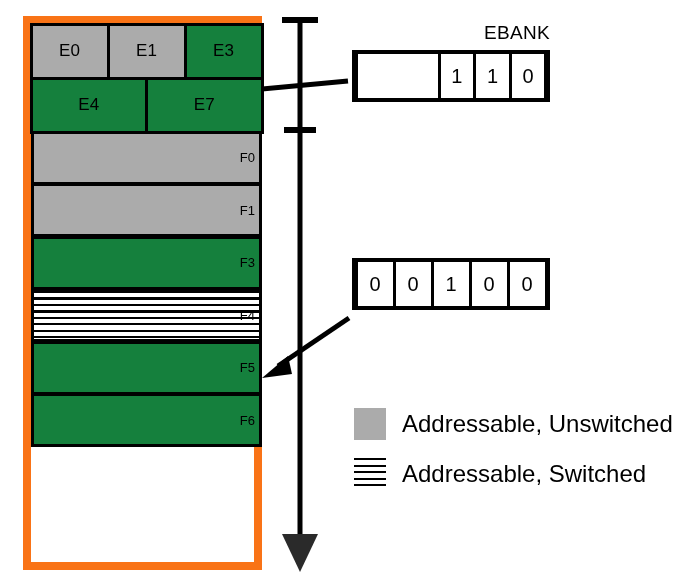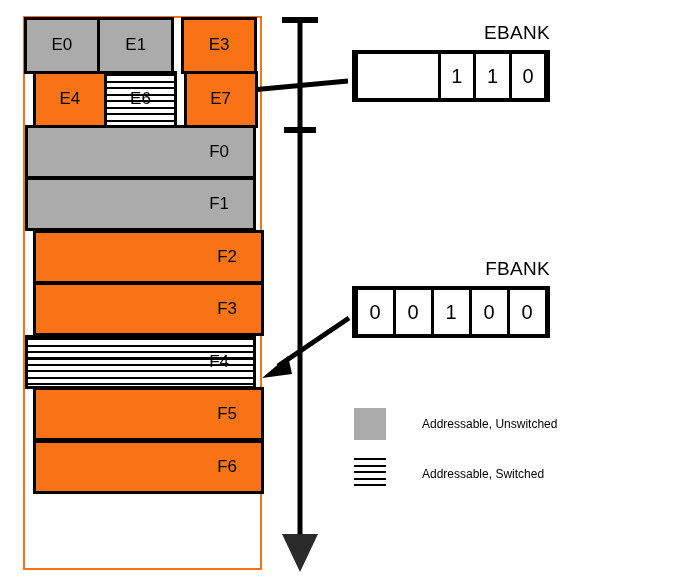--- a/index.html
+++ b/index.html
@@ -17,21 +17,21 @@
   }
 
   
   #memory-map {
     position: absolute;
     left: 23px;
     top: 16px;
     width: 239px;
     height: 554px;
     box-sizing: border-box;
-    border: 2px solid #f97316;
+    border: 8px solid #f97316;
     background: #ffffff;
   }
 
   
   #ebank-grid {
     position: absolute;
     left: 0;
     top: 0;
     width: 231px;
     height: 108px;
@@ -77,27 +77,27 @@
     margin-bottom: -1.5px;
     margin-top: -1.5px;
     display: flex;
     align-items: center;
     justify-content: flex-end;
     background: #ffffff;
   }
   .fbank-row .cell-label {
     position: relative;
     z-index: 3;
-    font-size: 17px;
-    padding-right: 24px;
+    font-size: 13px;
+    padding-right: 4px;
   }
 
   
   .fill-gray { background-color: #ababab; }
-  .fill-white { background-color: #f97316; margin-left: 8px; }
+  .fill-white { background-color: #15803d; }
   .fill-striped {
     background-color: #ffffff;
     background-image: repeating-linear-gradient(
       to bottom,
       #000000 0px, #000000 2px,
       #ffffff 2px, #ffffff 6.5px
     );
   }
 
   
@@ -167,22 +167,22 @@
     margin-bottom: 6px;
   }
   .legend-swatch {
     width: 32px;
     height: 32px;
     box-sizing: border-box;
     flex: 0 0 32px;
   }
   .legend-swatch.bordered { border: 2px solid #000; }
   .legend-label {
-    font-size: 12px;
-    margin-left: 36px;
+    font-size: 24px;
+    margin-left: 16px;
     white-space: nowrap;
   }
 </style>
 </head>
 <body>
 
 <div id="memory-map">
 
   <div id="ebank-grid">
     <div class="ebank-row row-top">
@@ -193,38 +193,32 @@
         <span class="cell-label">E1</span>
       </div>
       <div class="ebank-cell fill-white">
         <span class="cell-label">E3</span>
       </div>
     </div>
     <div class="ebank-row row-bottom">
       <div class="ebank-cell fill-white">
         <span class="cell-label">E4</span>
       </div>
-      <div class="ebank-cell fill-striped">
-        <span class="cell-label">E6</span>
-      </div>
       <div class="ebank-cell fill-white">
         <span class="cell-label">E7</span>
       </div>
     </div>
   </div>
 
   <div id="fbank-stack">
     <div class="fbank-row fill-gray">
       <span class="cell-label">F0</span>
     </div>
     <div class="fbank-row fill-gray">
       <span class="cell-label">F1</span>
-    </div>
-    <div class="fbank-row fill-white">
-      <span class="cell-label">F2</span>
     </div>
     <div class="fbank-row fill-white">
       <span class="cell-label">F3</span>
     </div>
     <div class="fbank-row fill-striped">
       <span class="cell-label">F4</span>
     </div>
     <div class="fbank-row fill-white">
       <span class="cell-label">F5</span>
     </div>
@@ -248,21 +242,20 @@
   <div class="register-title">EBANK</div>
   <div class="register-cells">
     <div class="register-cell wide"></div>
     <div class="register-cell narrow">1</div>
     <div class="register-cell narrow">1</div>
     <div class="register-cell narrow">0</div>
   </div>
 </div>
 
 <div class="register-group" id="fbank-register">
-  <div class="register-title">FBANK</div>
   <div class="register-cells">
     <div class="register-cell">0</div>
     <div class="register-cell">0</div>
     <div class="register-cell">1</div>
     <div class="register-cell">0</div>
     <div class="register-cell">0</div>
   </div>
 </div>
 
 <svg id="arrow-layer">

